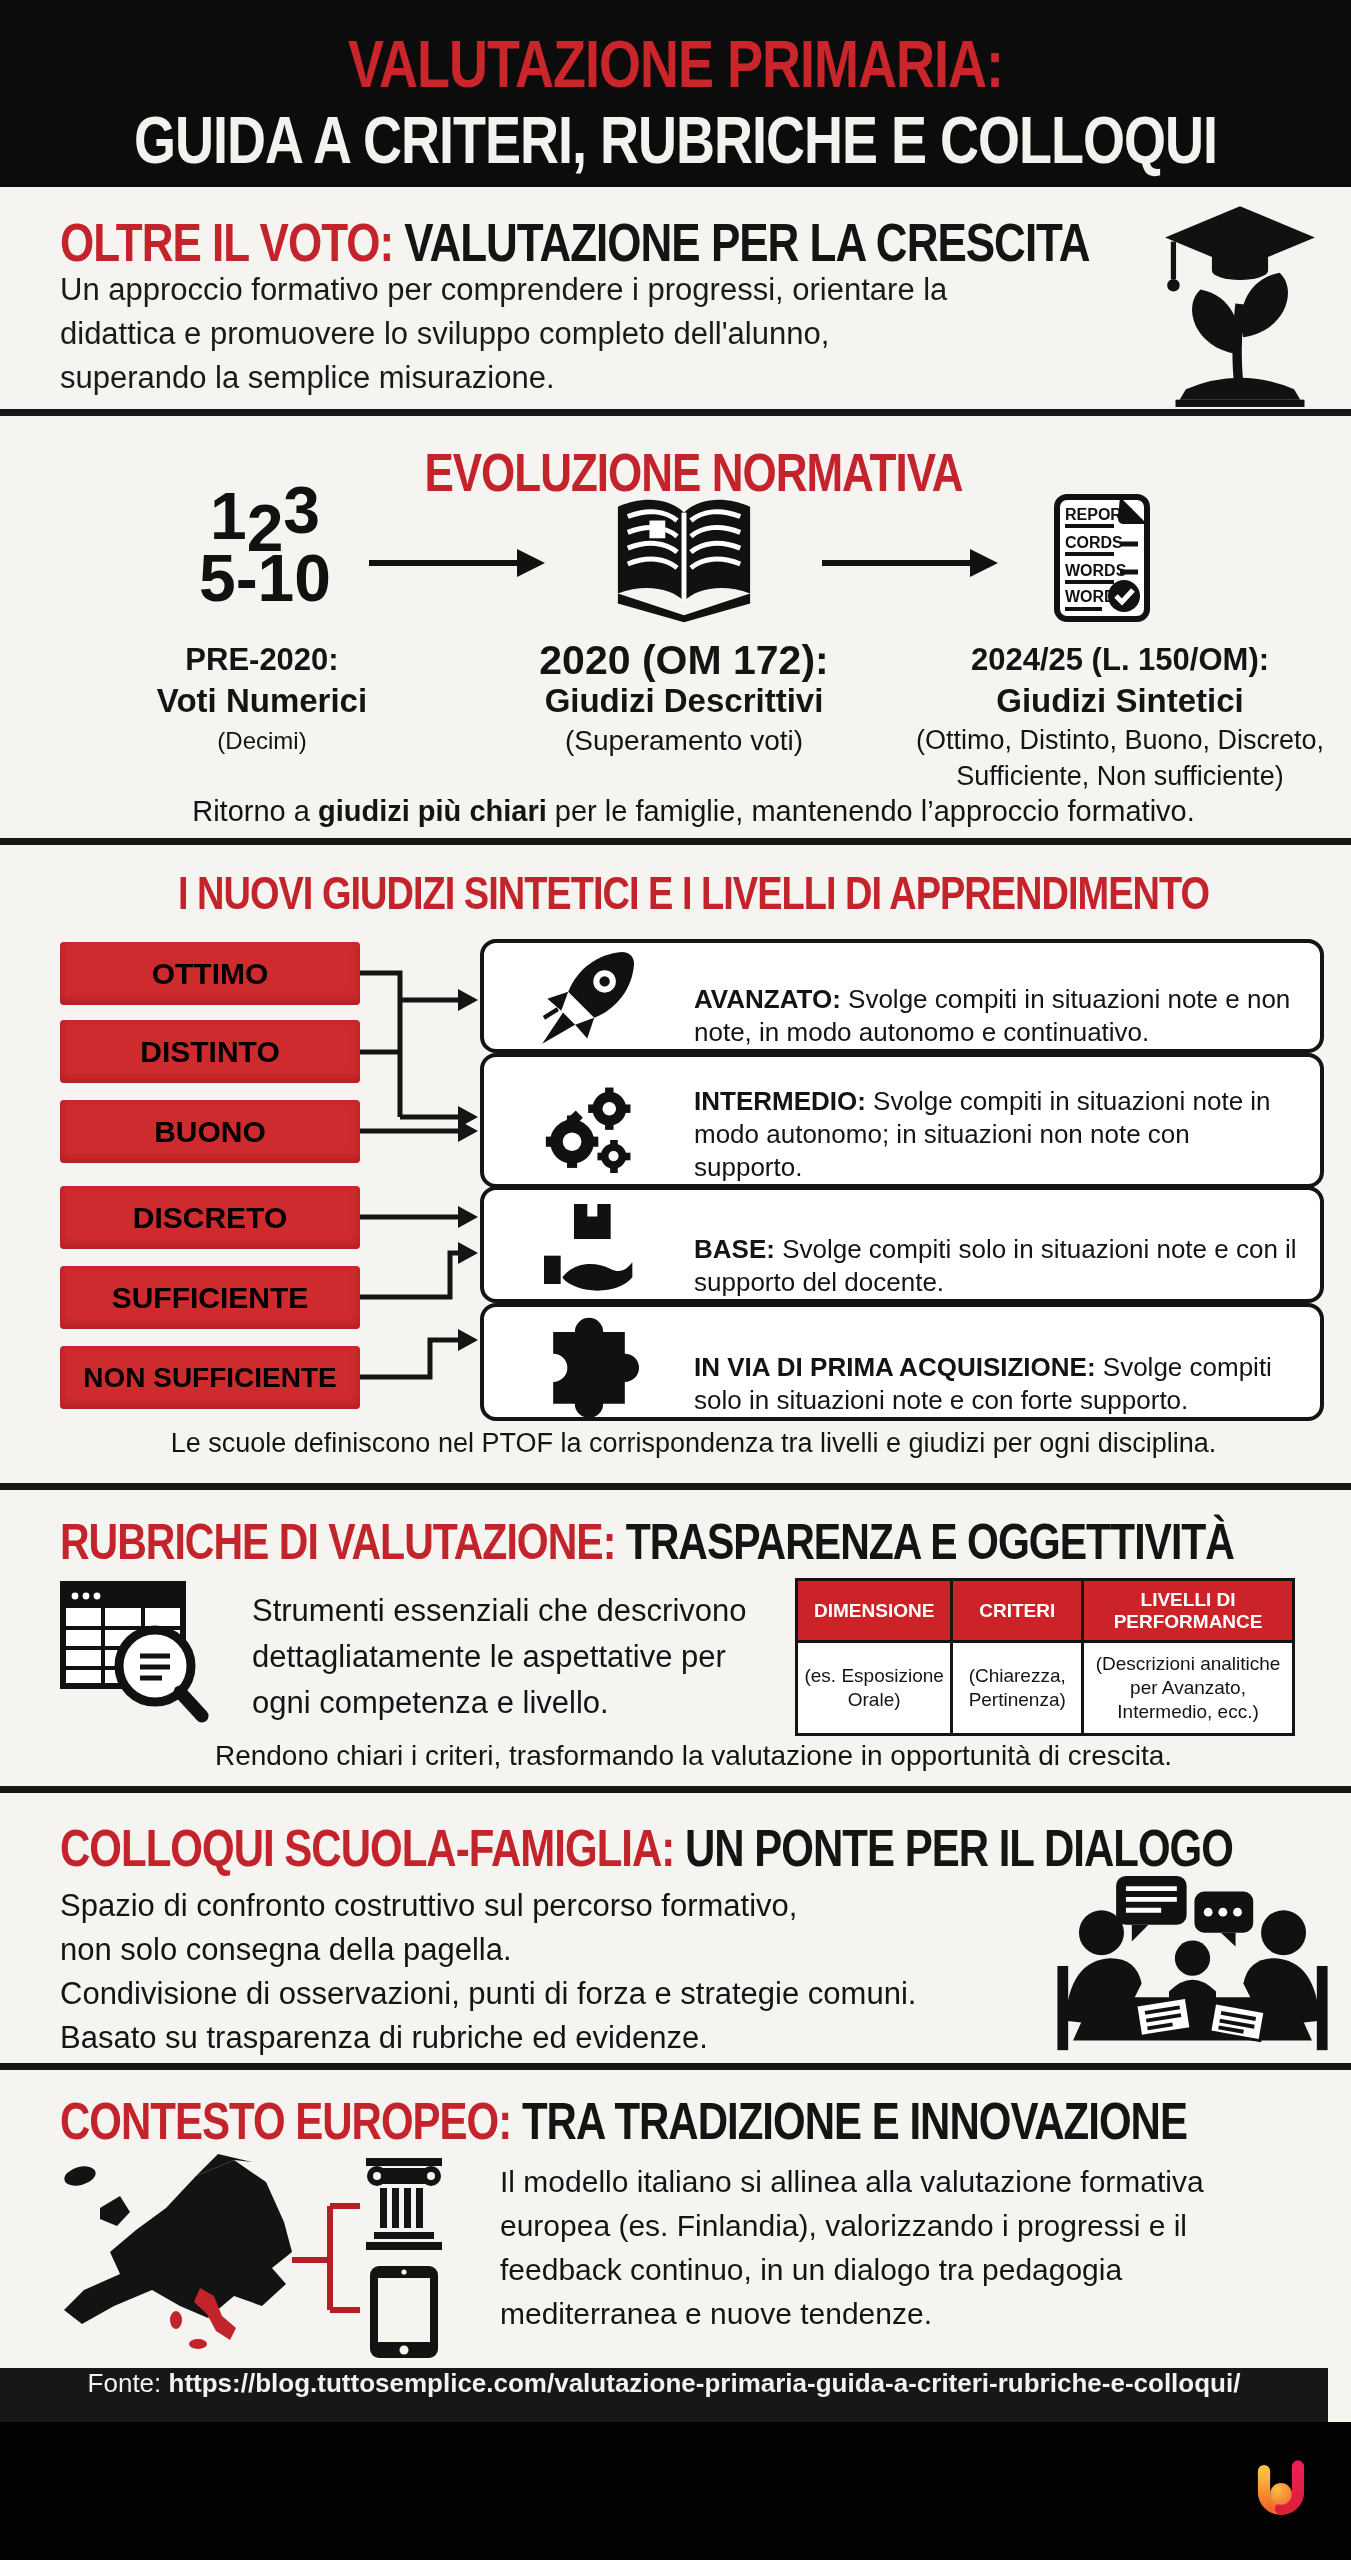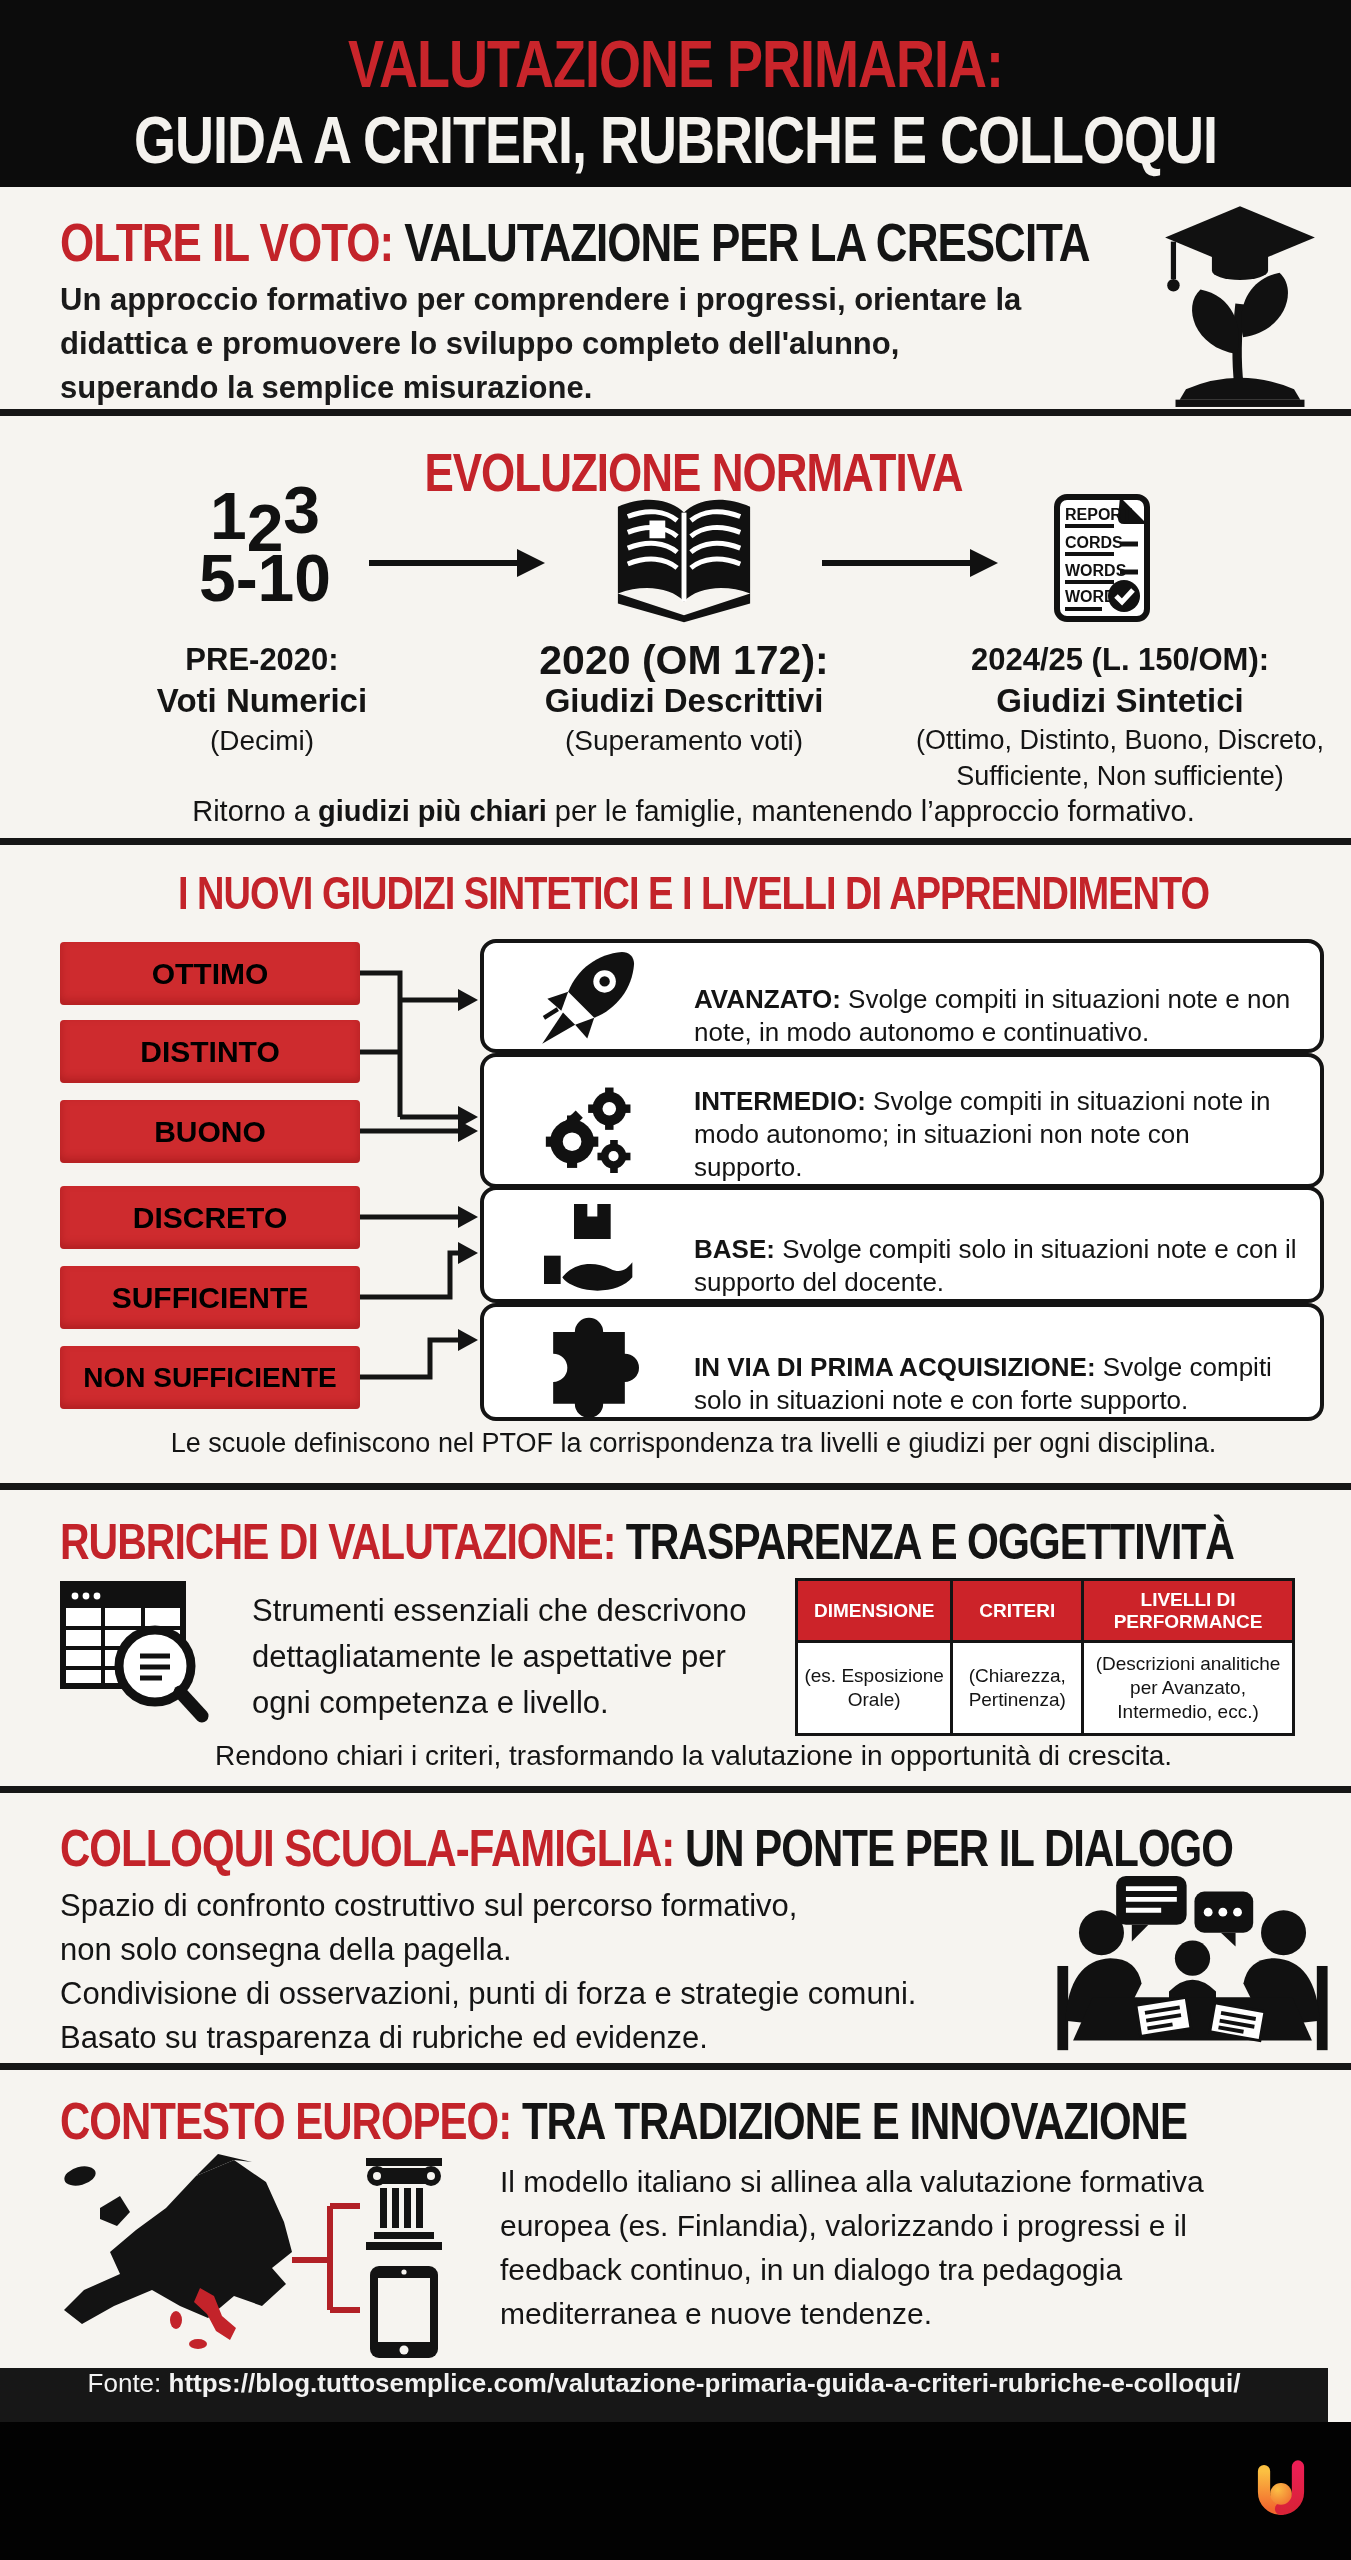--- a/index.html
+++ b/index.html
@@ -44,21 +44,21 @@
   <div id="hdr">
     <div class="l1 condC nowrap">VALUTAZIONE PRIMARIA:</div>
     <div class="l2 condC nowrap">GUIDA A CRITERI, RUBRICHE E COLLOQUI</div>
   </div>
 
   <div class="abs" style="left:60px;top:212px;">
     <span class="sec-title condL" style="font-size:44px;">
       <span class="red">OLTRE IL VOTO:</span><span> VALUTAZIONE PER LA CRESCITA</span>
     </span>
   </div>
-  <div class="abs body-txt" style="left:60px;top:278px;font-weight:bold;">
+  <div class="abs body-txt" style="left:60px;top:268px;">
     <div class="nowrap">Un approccio formativo per comprendere i progressi, orientare la</div>
     <div class="nowrap">didattica e promuovere lo sviluppo completo dell'alunno,</div>
     <div class="nowrap">superando la semplice misurazione.</div>
   </div>
 
   <svg class="abs" style="left:1155px;top:200px;" width="170" height="208" viewBox="0 0 160 200">
     <polygon points="80,6 152,36 80,66 8,36" fill="#111"></polygon>
     <path d="M53,52 h54 v16 a27,9 0 0 1 -54,0 z" fill="#111"></path>
     <line x1="16" y1="40" x2="16" y2="76" stroke="#111" stroke-width="5"></line>
     <circle cx="16" cy="82" r="6" fill="#111"></circle>
@@ -113,21 +113,21 @@
     <line x1="68" y1="80" x2="86" y2="80" stroke="#111" stroke-width="5"></line>
     <text x="13" y="110" font-size="16" font-weight="bold" fill="#111" font-family="Liberation Sans, sans-serif">WORD</text>
     <line x1="13" y1="117" x2="50" y2="117" stroke="#111" stroke-width="4"></line>
     <circle cx="72" cy="104" r="16" fill="#111"></circle>
     <polyline points="64,104 70,110 81,98" stroke="#fff" stroke-width="5" fill="none"></polyline>
   </svg>
 
   <div class="abs" style="left:102px;top:640px;width:320px;text-align:center;">
     <div style="font-weight:bold;font-size:31px;line-height:40px;">PRE-2020:</div>
     <div style="font-weight:bold;font-size:33px;line-height:42px;">Voti Numerici</div>
-    <div style="font-size:28px;line-height:38px;">(Decimi)</div>
+    <div style="font-size:24px;line-height:38px;">(Decimi)</div>
   </div>
   <div class="abs" style="left:514px;top:640px;width:340px;text-align:center;">
     <div style="font-weight:bold;font-size:41px;line-height:40px;">2020 (OM 172):</div>
     <div style="font-weight:bold;font-size:33px;line-height:42px;">Giudizi Descrittivi</div>
     <div style="font-size:28px;line-height:38px;">(Superamento voti)</div>
   </div>
   <div class="abs" style="left:885px;top:640px;width:470px;text-align:center;">
     <div style="font-weight:bold;font-size:31px;line-height:40px;">2024/25 (L. 150/OM):</div>
     <div style="font-weight:bold;font-size:33px;line-height:42px;">Giudizi Sintetici</div>
     <div style="font-size:27px;line-height:36px;">(Ottimo, Distinto, Buono, Discreto, Sufficiente, Non sufficiente)</div>

